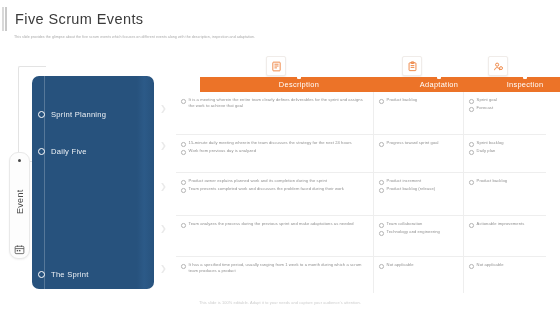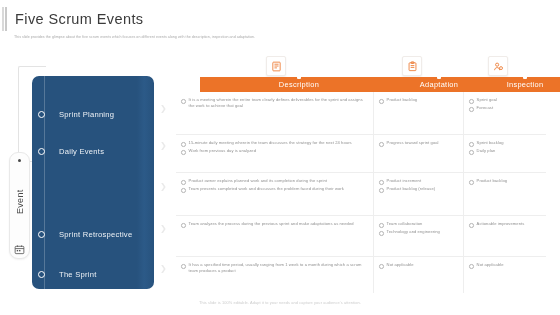--- a/index.html
+++ b/index.html
@@ -121,21 +121,21 @@
     width: 1px;
     height: 213px;
     background: rgba(255,255,255,0.22);
   }
   .event-item {
     position: absolute;
     left: 38px;
     height: 12px;
     display: flex;
     align-items: center;
-    gap: 14px;
+    gap: 6px;
   }
   .event-bullet {
     width: 5px; height: 5px;
     border-radius: 50%;
     border: 1.2px solid #ffffff;
     background: transparent;
     flex: none;
   }
   .event-name {
     font-size: 7.6px;
@@ -275,25 +275,21 @@
 
   <div class="events-panel"></div>
   <div class="events-rail"></div>
 
   <div class="event-item" style="top:108px">
     <span class="event-bullet"></span>
     <span class="event-name">Sprint Planning</span>
   </div>
   <div class="event-item" style="top:145px">
     <span class="event-bullet"></span>
-    <span class="event-name">Daily Events</span>
-  </div>
-  <div class="event-item" style="top:228px">
-    <span class="event-bullet"></span>
-    <span class="event-name">Sprint Retrospective</span>
+    <span class="event-name">Daily Five</span>
   </div>
   <div class="event-item" style="top:268px">
     <span class="event-bullet"></span>
     <span class="event-name">The Sprint</span>
   </div>
 
   <div class="chevron" style="top:104px">❯</div>
   <div class="chevron" style="top:141px">❯</div>
   <div class="chevron" style="top:182px">❯</div>
   <div class="chevron" style="top:224px">❯</div>

